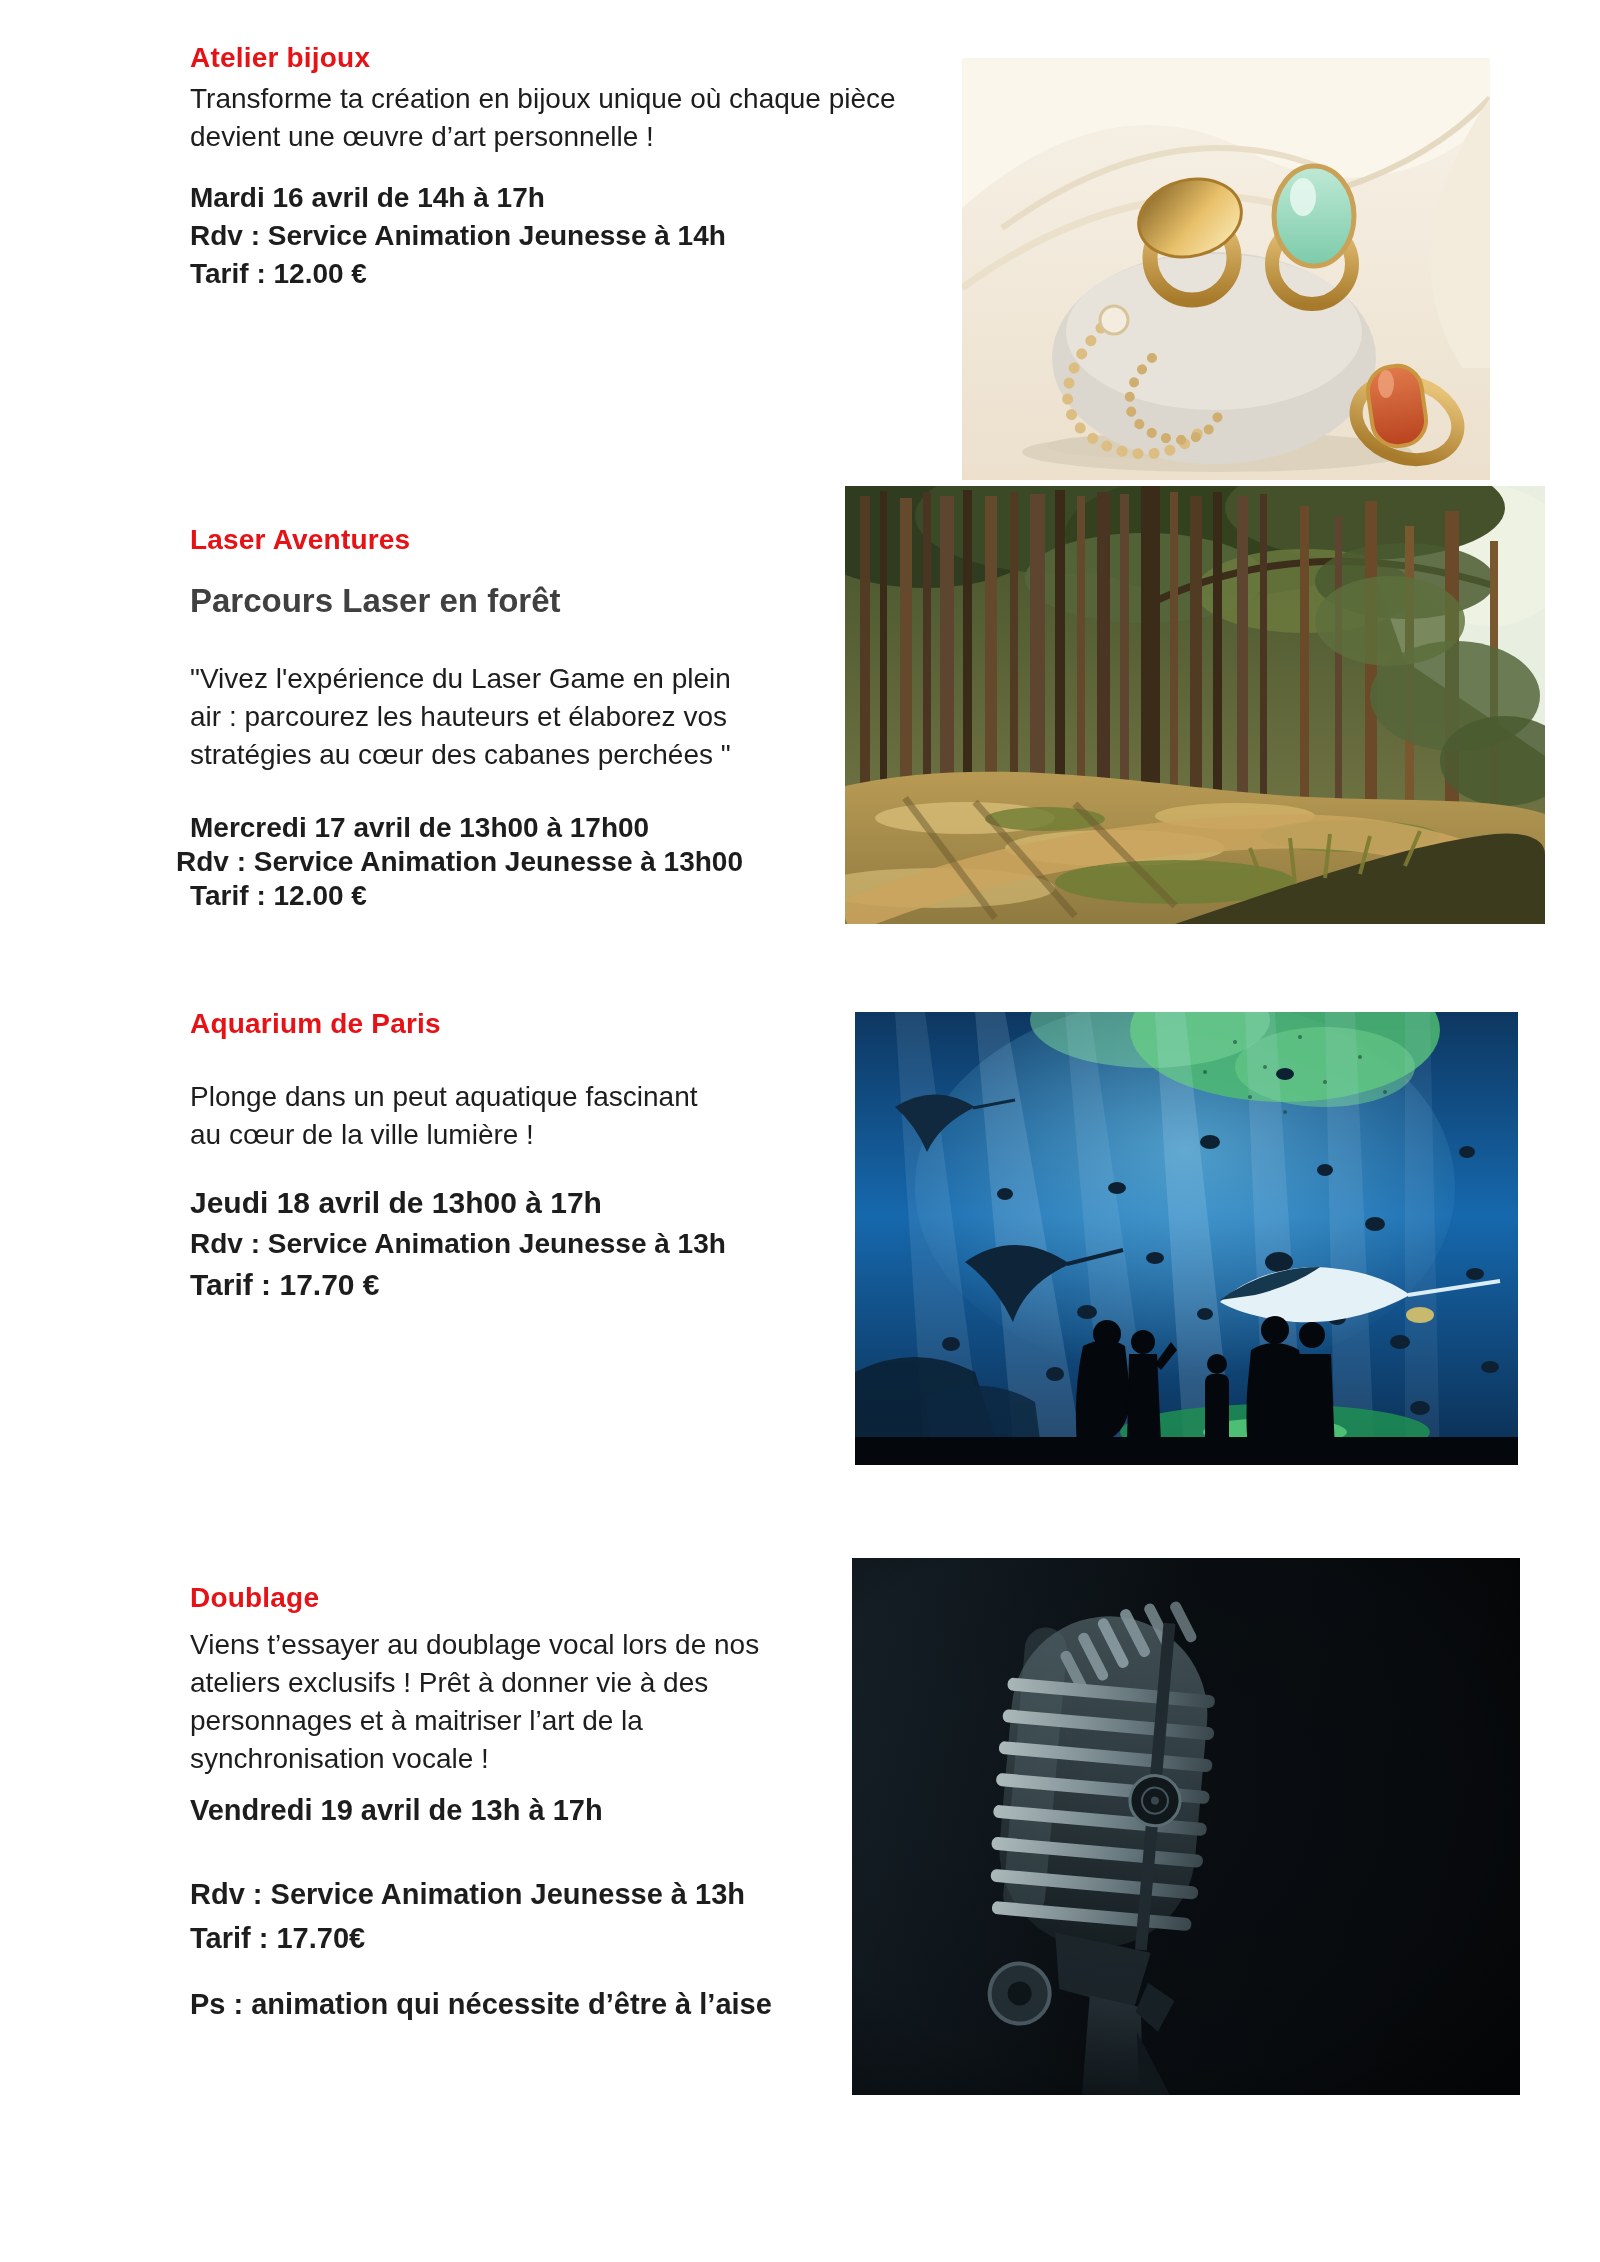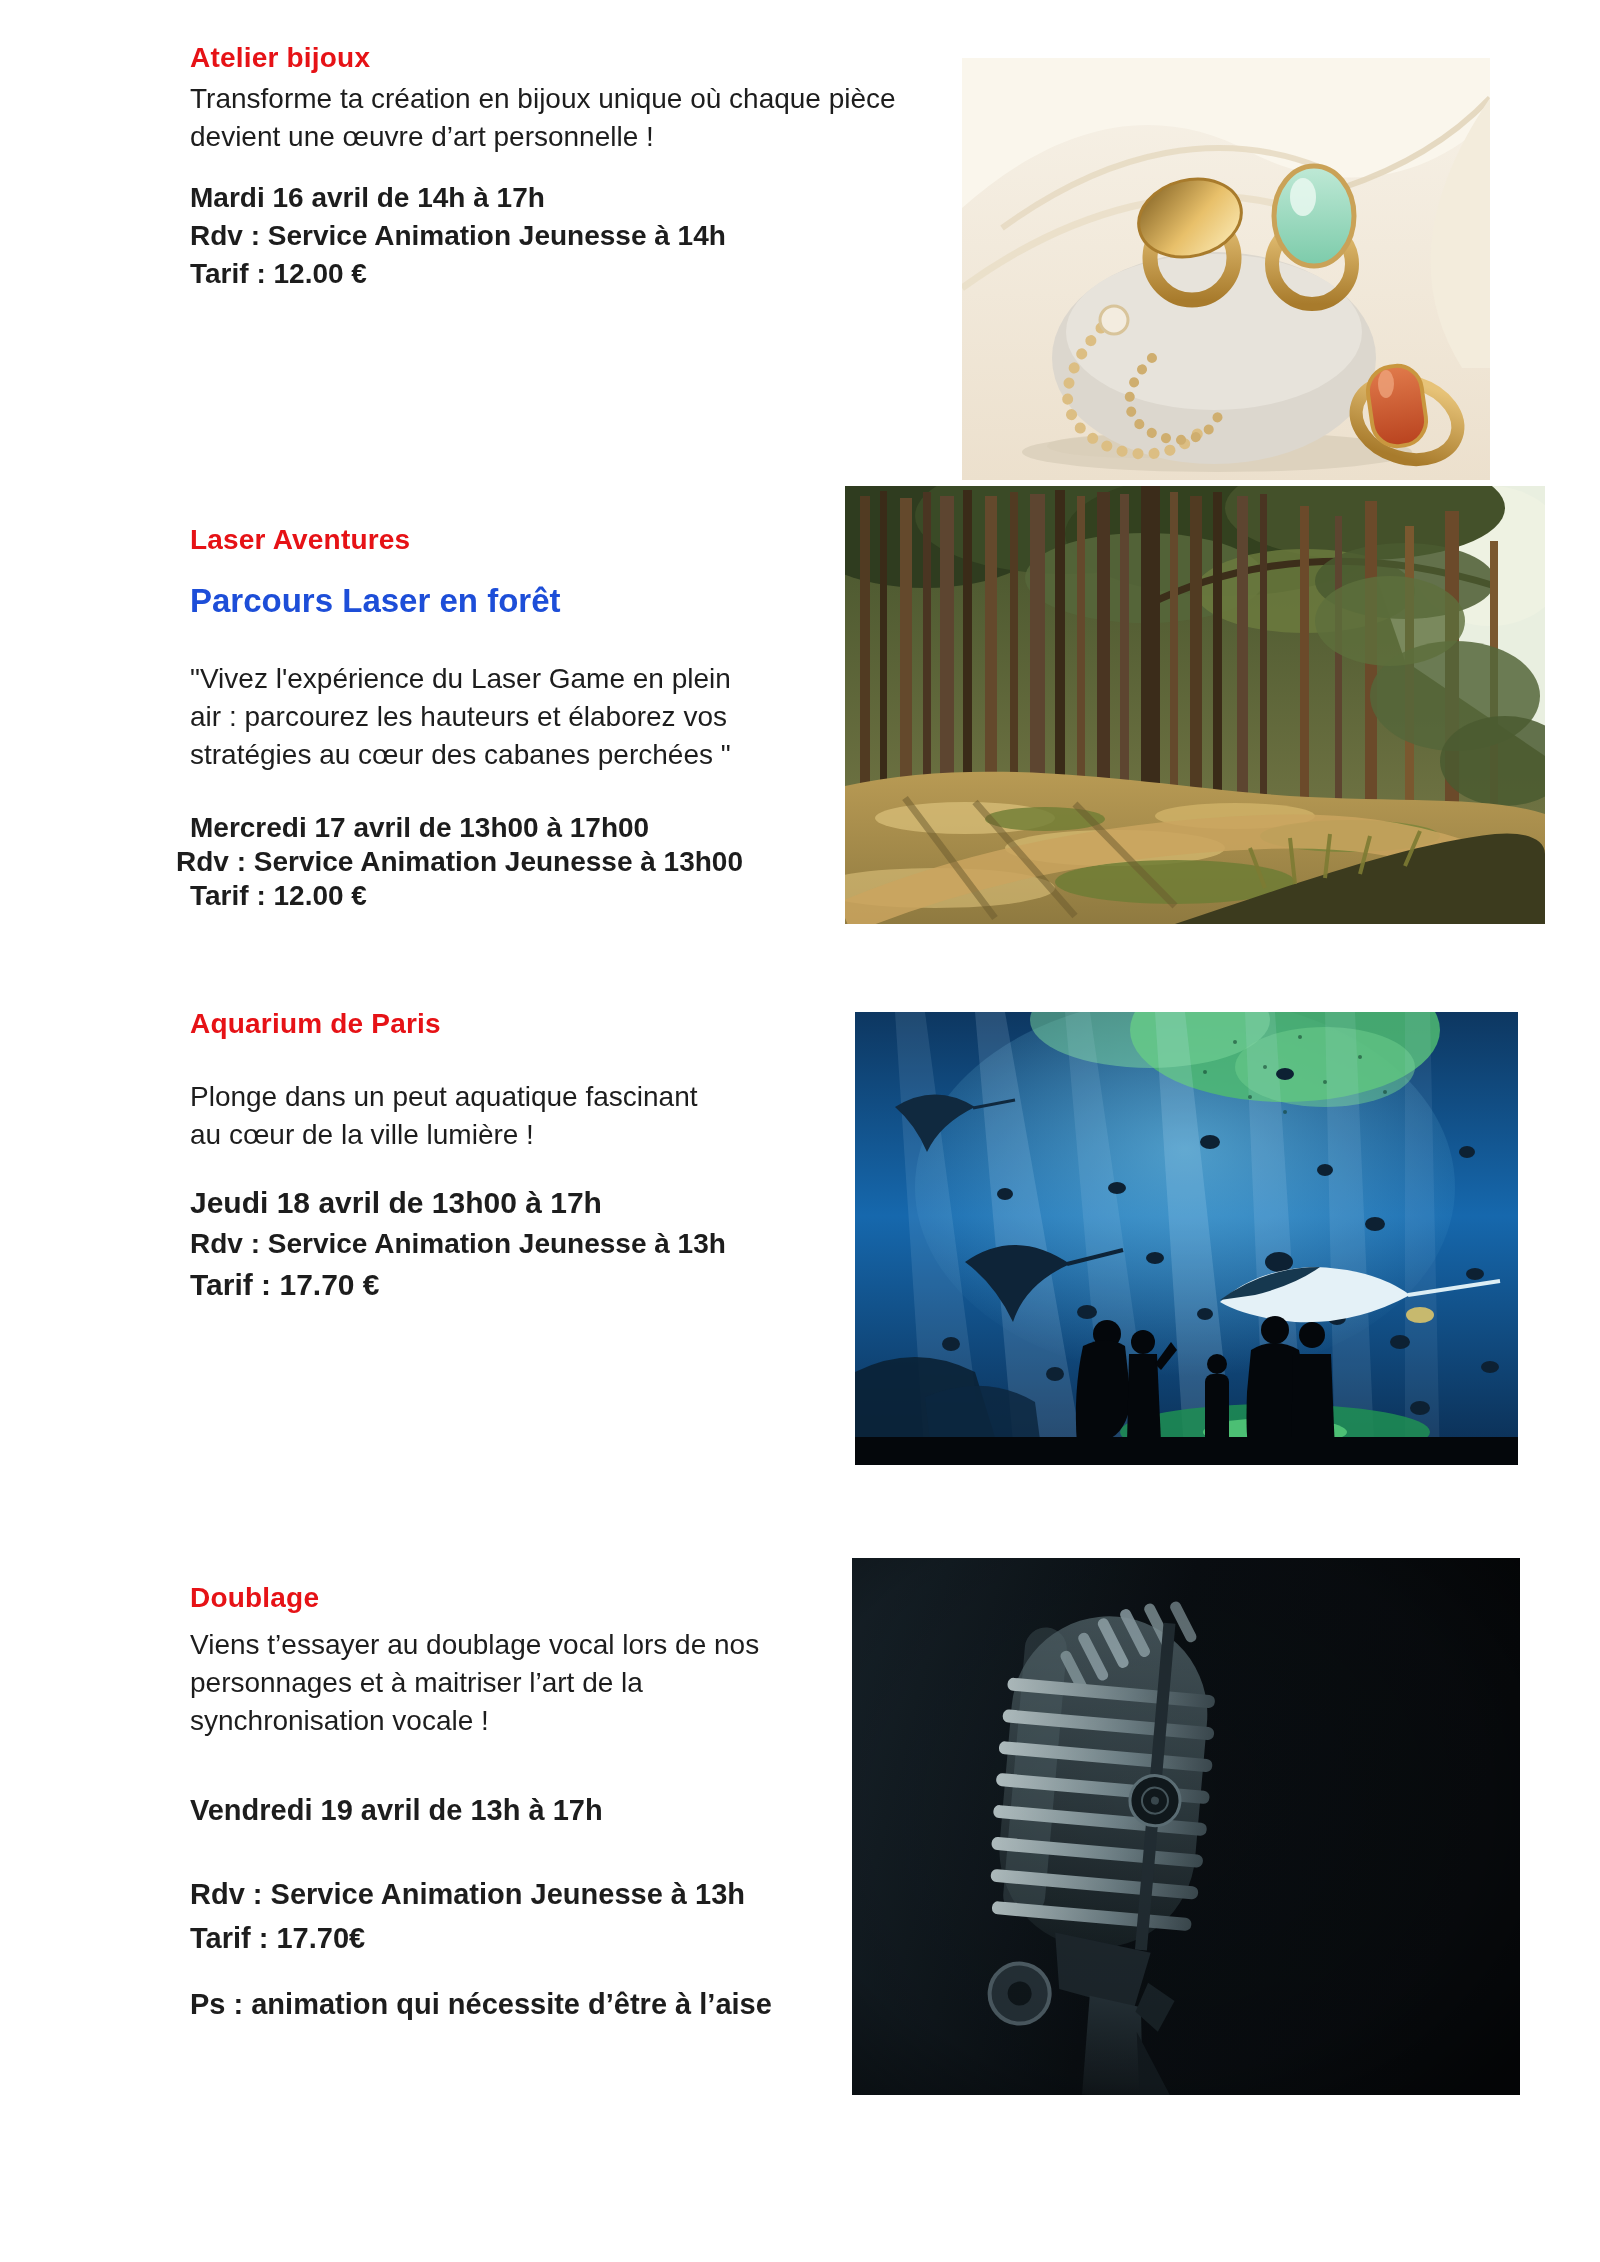--- a/index.html
+++ b/index.html
@@ -2,21 +2,21 @@
 <html><head>
 <meta charset="utf-8">
 <style>
   html,body { margin:0; padding:0; background:#ffffff; }
   .page {
     position:relative; width:1600px; height:2262px; background:#ffffff;
     font-family:"Liberation Sans", sans-serif; color:#1d1d1d; overflow:hidden;
   }
   .abs { position:absolute; }
   .heading { font-size:28px; font-weight:bold; color:#e61216; letter-spacing:.2px; }
-  .subheading { font-size:33px; font-weight:bold; color:#1d4ed8;text-align:right; }
+  .subheading { font-size:33px; font-weight:bold; color:#404040;text-align:right; }
   .body-text { font-size:28px; line-height:38px; }
   .bold-line { font-size:28px; font-weight:bold; }
   .bold-line-lg { font-size:30px; font-weight:bold; }
   .bold-line-md { font-size:29px; font-weight:bold; }
   .ps-text { font-size:29px; font-weight:bold; line-height:40px; }
   .photo { display:block; }
   .photo svg { display:block; width:100%; height:100%; }
 
   #s1-heading{left:190px;top:42px;} #s1-desc{left:190px;top:80px;}
   #s1-date{left:190px;top:182px;} #s1-rdv{left:190px;top:220px;} #s1-tarif{left:190px;top:258px;}
@@ -272,20 +272,21 @@
         <circle cx="457" cy="323" r="13"></circle>
         <path d="M438,342 L476,342 L480,440 L436,440 Z"></path>
         <rect x="0" y="425" width="663" height="28"></rect>
       </g>
     </svg>
   </div>
 
   <div class="abs heading" id="s4-heading">Doublage</div>
   <div class="abs body-text" id="s4-desc">
     <div>Viens t’essayer au doublage vocal lors de nos</div>
+    <div>ateliers exclusifs ! Prêt à donner vie à des</div>
     <div>personnages et à maitriser l’art de la</div>
     <div>synchronisation vocale !</div>
   </div>
   <div class="abs bold-line-md" id="s4-date">Vendredi 19 avril de 13h à 17h</div>
   <div class="abs bold-line-md" id="s4-rdv">Rdv : Service Animation Jeunesse à 13h</div>
   <div class="abs bold-line-md" id="s4-tarif">Tarif : 17.70€</div>
   <div class="abs ps-text" id="s4-ps">
     <div>Ps : animation qui nécessite d’être à l’aise</div>
   </div>
 

